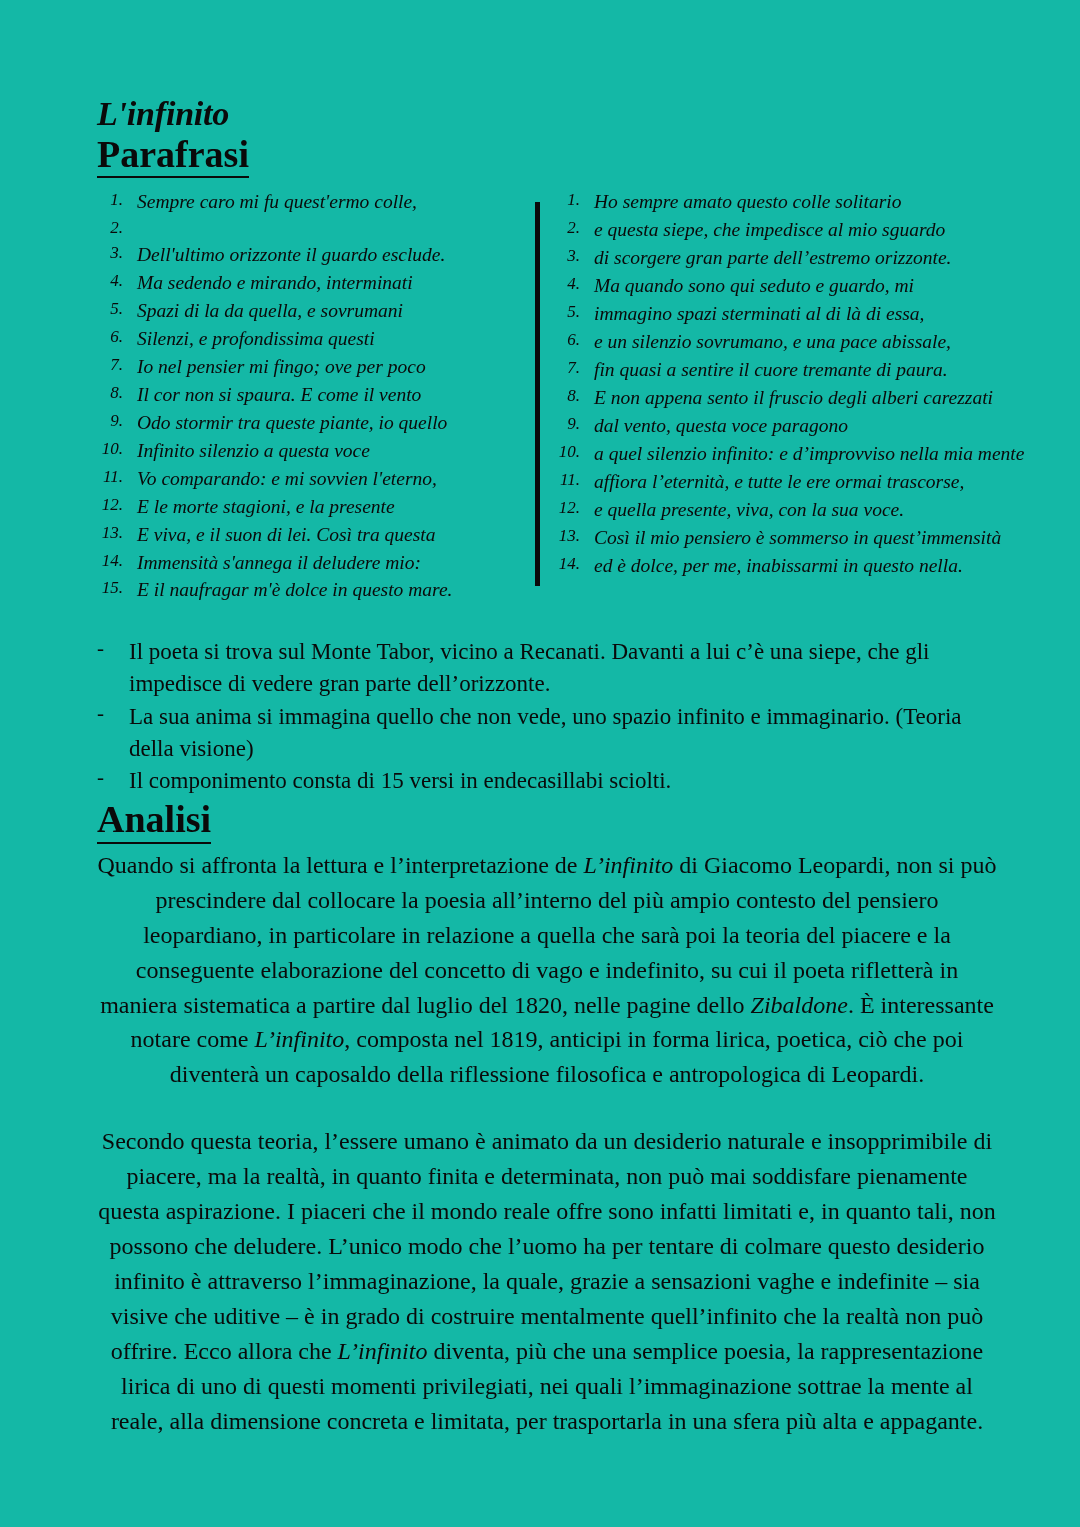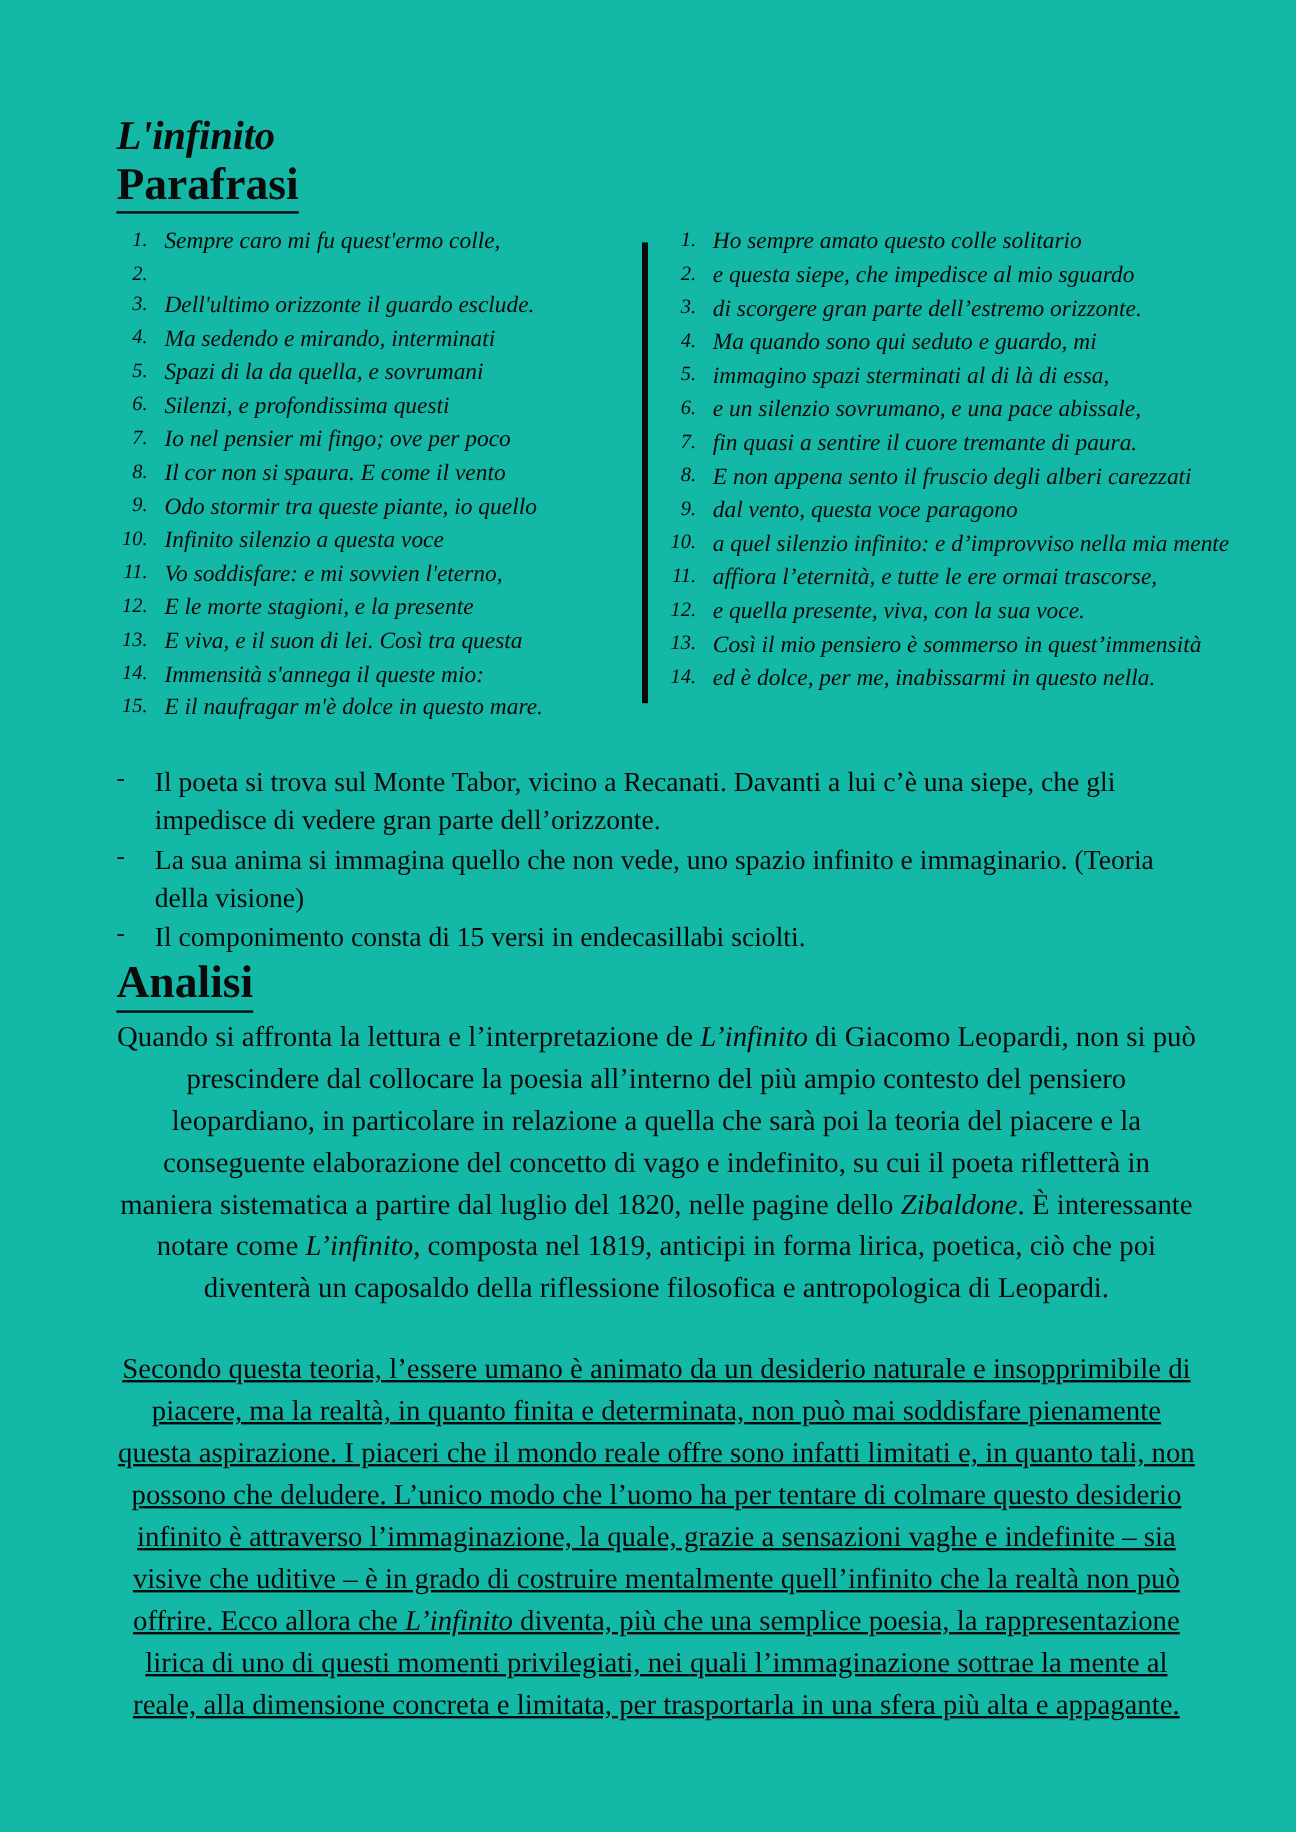--- a/index.html
+++ b/index.html
@@ -109,21 +109,21 @@
 
   
   .analysis-heading-wrap { margin-top: 2px; }
   .prose {
     font-size: 24px;
     line-height: 1.455;
     margin: 0;
     max-width: 900px;
     text-align: center;
   }
-  .prose + .prose { margin-top: 32px; text-decoration: underline; }
+  .prose + .prose { margin-top: 32px; }
   .prose i { font-style: italic; }
 </style>
 </head>
 <body>
 
 <div class="page">
   <div class="content">
 
     <div class="heading-block">
       <div class="doc-title">L'infinito</div>
@@ -168,33 +168,33 @@
           <div class="verse-line">
             <span class="verse-num">9.</span>
             <span class="verse-text">Odo stormir tra queste piante, io quello</span>
           </div>
           <div class="verse-line">
             <span class="verse-num">10.</span>
             <span class="verse-text">Infinito silenzio a questa voce</span>
           </div>
           <div class="verse-line">
             <span class="verse-num">11.</span>
-            <span class="verse-text">Vo soddisfare: e mi sovvien l'eterno,</span>
+            <span class="verse-text">Vo comparando: e mi sovvien l'eterno,</span>
           </div>
           <div class="verse-line">
             <span class="verse-num">12.</span>
             <span class="verse-text">E le morte stagioni, e la presente</span>
           </div>
           <div class="verse-line">
             <span class="verse-num">13.</span>
             <span class="verse-text">E viva, e il suon di lei. Così tra questa</span>
           </div>
           <div class="verse-line">
             <span class="verse-num">14.</span>
-            <span class="verse-text">Immensità s'annega il queste mio:</span>
+            <span class="verse-text">Immensità s'annega il deludere mio:</span>
           </div>
           <div class="verse-line">
             <span class="verse-num">15.</span>
             <span class="verse-text">E il naufragar m'è dolce in questo mare.</span>
           </div>
         </div>
       <div class="verse-col right" id="col-paraphrase">
           <div class="verse-line">
             <span class="verse-num">1.</span>
             <span class="verse-text">Ho sempre amato questo colle solitario</span>

